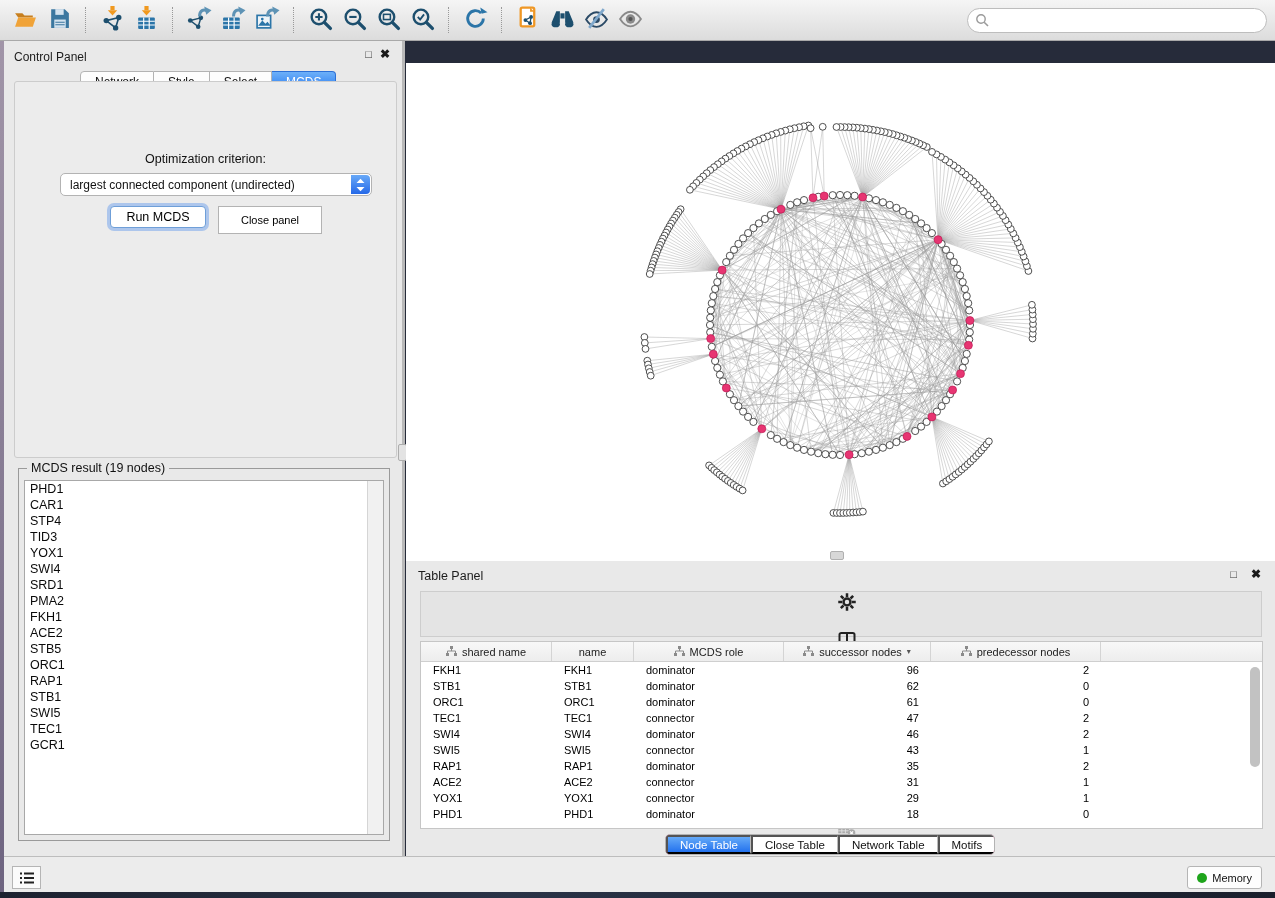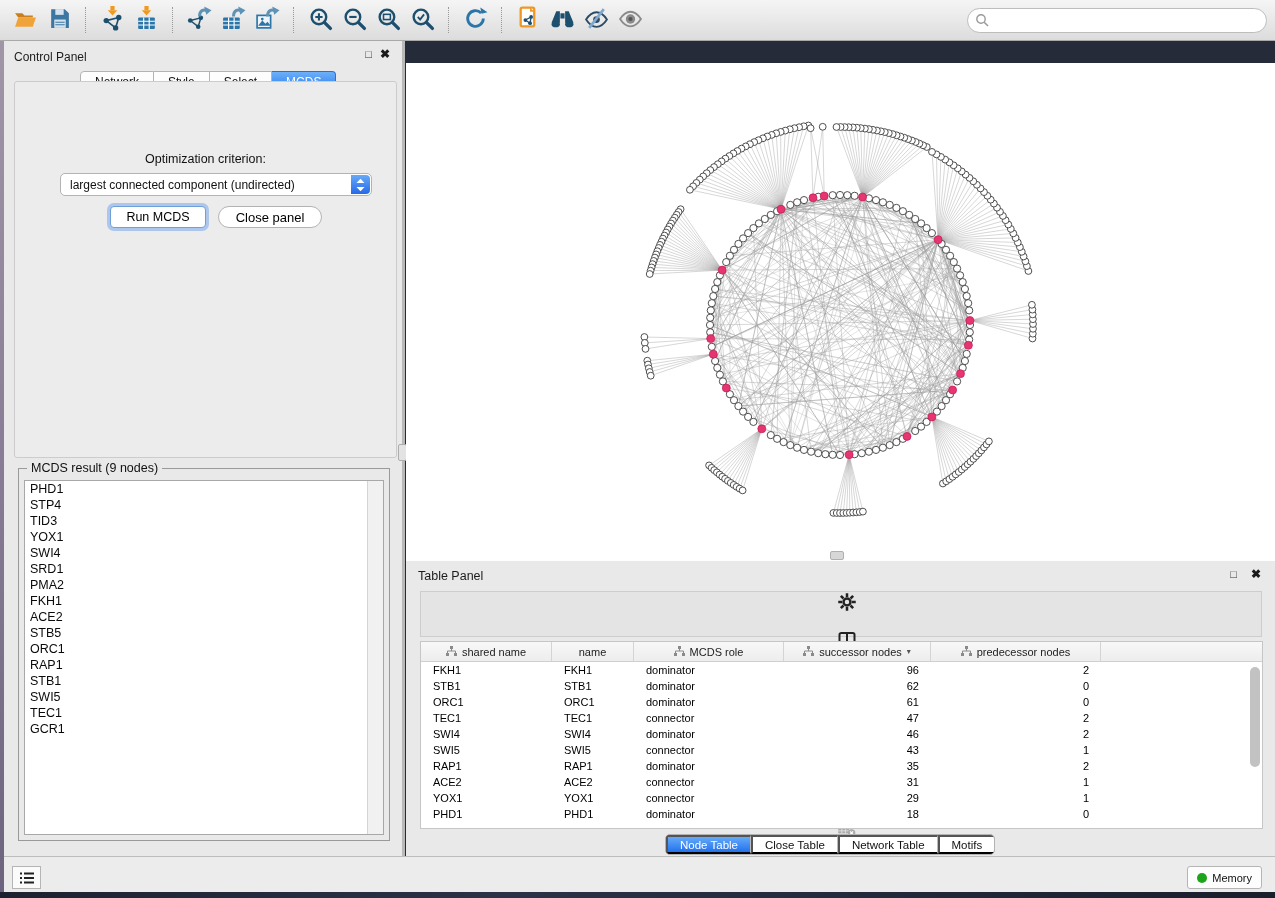--- a/index.html
+++ b/index.html
@@ -44,22 +44,22 @@
   #opt-label { position:absolute; left:0; right:0; top:70px; text-align:center; font-size:12.5px; color:#111; }
   #criterion { position:absolute; left:45px; top:91px; width:312px; height:23px; background:#fff;
     border:1px solid #b3b3b3; border-radius:5px; font-size:12px; color:#111;
     display:flex; align-items:center; padding-left:9px; }
   #criterion .stepper { position:absolute; right:1px; top:1px; bottom:1px; width:19px;
     background:linear-gradient(#68a9f8,#2569e8); border-radius:0 4px 4px 0;
     display:flex; flex-direction:column; align-items:center; justify-content:center; gap:2px; }
   #run-btn { position:absolute; left:95px; top:124px; width:96px; height:22px; font-size:12.5px;
     background:#fff; border:1px solid #6f9fd8; border-radius:4px;
     box-shadow:0 0 0 3px rgba(110,160,235,.5); cursor:default; }
-  #close-btn { position:absolute; left:203px; top:124px; width:104px; height:22px; font-size:13px;
-    background:#fff; border:1px solid #b3b3b3; border-radius:11px; cursor:default; }
+  #close-btn { position:absolute; left:203px; top:124px; width:104px; height:28px; font-size:11px;
+    background:#fff; border:1px solid #b3b3b3; border-radius:0; cursor:default; }
 
   #mcds-fieldset { position:absolute; left:14px; top:427px; width:372px; height:373px;
     border:1px solid #9a9a9a; }
   #mcds-legend { position:absolute; left:8px; top:-8px; background:#e9e9e9; padding:0 4px;
     font-size:12.5px; color:#111; }
   #mcds-list { position:absolute; left:5px; top:11px; right:5px; bottom:5px; background:#fff;
     border:1px solid #a8a8a8; overflow:hidden; }
   #mcds-scroll { position:absolute; right:0; top:0; bottom:0; width:16px; background:#f1f1f1;
     border-left:1px solid #d5d5d5; }
   .mcds-item { font-size:12.5px; line-height:16px; padding-left:5px; color:#0a0a0a; }
@@ -302,24 +302,25 @@
           <svg width="9" height="6" viewBox="0 0 9 6">
               <path d="M0.5 1 L4.5 5.2 L8.5 1 Z" fill="#fff"></path>
             </svg>
         </span>
       </div>
       <div id="opt-label">Optimization criterion:</div>
       <button id="run-btn">Run MCDS</button>
       <button id="close-btn">Close panel</button>
     </div>
     <div id="mcds-fieldset">
-      <span id="mcds-legend">MCDS result (9 nodes)</span>
+      <span id="mcds-legend">MCDS result (19 nodes)</span>
       <div id="mcds-list">
         <div id="mcds-items">
             <div class="mcds-item">PHD1</div>
+            <div class="mcds-item">CAR1</div>
             <div class="mcds-item">STP4</div>
             <div class="mcds-item">TID3</div>
             <div class="mcds-item">YOX1</div>
             <div class="mcds-item">SWI4</div>
             <div class="mcds-item">SRD1</div>
             <div class="mcds-item">PMA2</div>
             <div class="mcds-item">FKH1</div>
             <div class="mcds-item">ACE2</div>
             <div class="mcds-item">STB5</div>
             <div class="mcds-item">ORC1</div>

